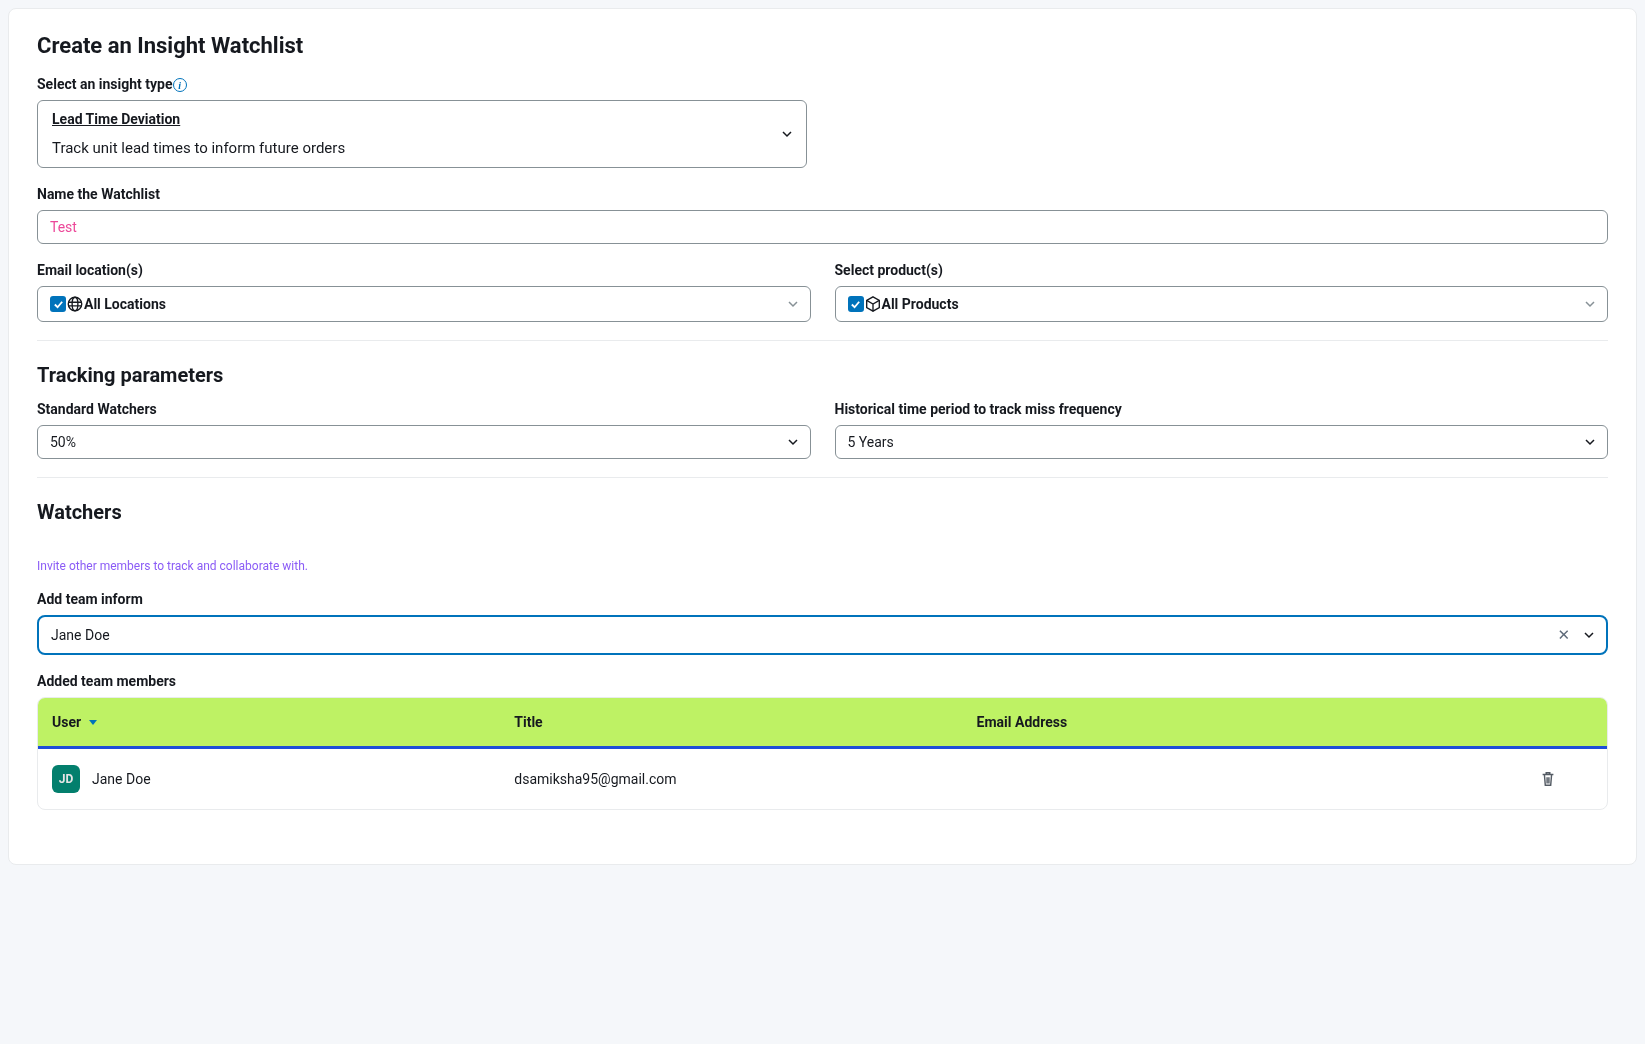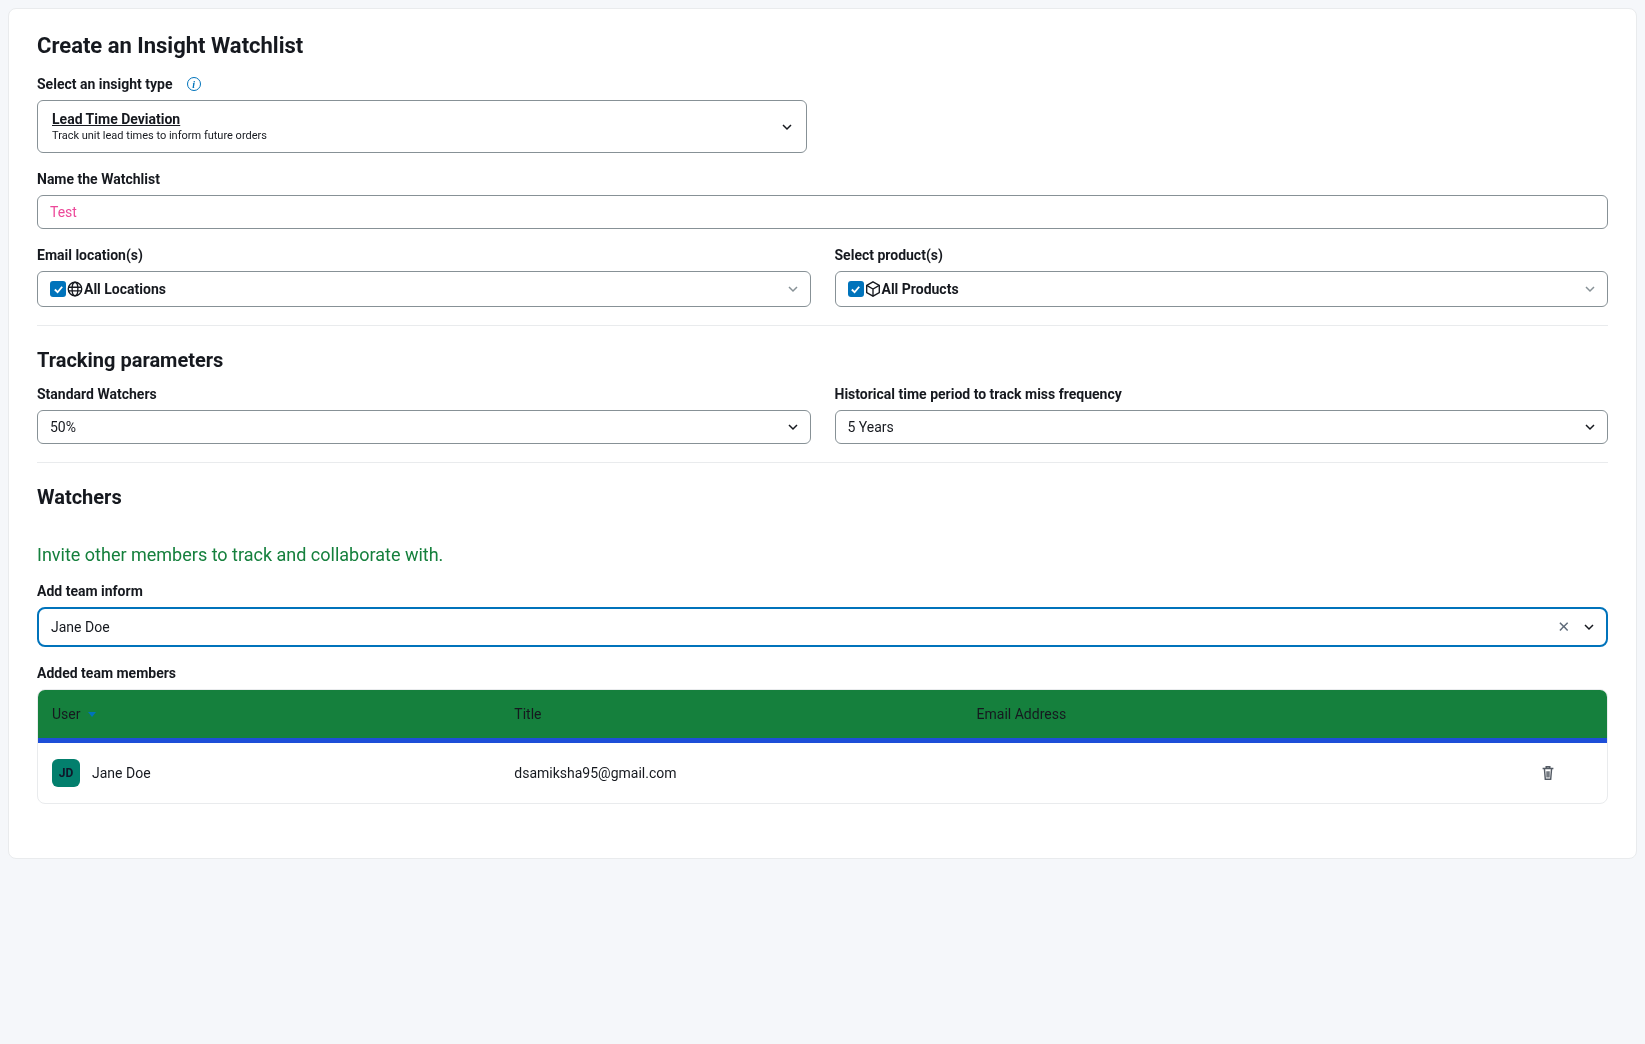--- a/index.html
+++ b/index.html
@@ -24,22 +24,22 @@
   h2 {
     font-size: 20px;
     font-weight: 700;
     margin-bottom: 6px;
   }
   .label {
     font-size: 14px;
     font-weight: 700;
     margin-bottom: 8px;
     display: flex;
-    align-items: center;
-    gap: 14px;
+    align-items: flex-end;
+    gap: 0;
   }
   .info-icon {
     width: 14px; height: 14px;
     border: 1.5px solid #0073bb;
     border-radius: 50%;
     display: inline-flex;
     align-items: center;
     justify-content: center;
     font-size: 10px;
     color: #0073bb;
@@ -54,21 +54,21 @@
     background: #fff;
     padding: 8px 12px;
     display: flex;
     align-items: center;
     justify-content: space-between;
     cursor: pointer;
     min-height: 34px;
   }
   .select-box.big { padding: 10px 14px; }
   .select-box .primary { font-weight: 700; font-size: 14px; text-decoration: underline; }
-  .select-box .secondary { font-size: 11px; color: #16191f; margin-top: 2px; }
+  .select-box .secondary { font-size: 15px; color: #16191f; margin-top: 12px; }
   .input-box input {
     border: none; outline: none; width: 100%;
     font-size: 14px; font-family: inherit; color: #ec4899;
   }
   .chev {
     width: 10px; height: 10px;
     display: inline-block;
   }
   .chev svg { width: 10px; height: 10px; display:block; }
   .two-col {
@@ -91,22 +91,22 @@
   .sel-content {
     display: flex; align-items: center; gap: 0;
     font-weight: 700;
   }
   .divider {
     border: none;
     border-top: 1px solid #e9ebed;
     margin: 18px 0 22px 0;
   }
   .subtext {
-    color: #15803d;
-    font-size: 18px;
+    color: #8b5cf6;
+    font-size: 12px;
     margin-bottom: 18px;
     margin-top: 35px;
   }
   .combo-focus {
     border: 2px solid #0073bb;
     border-radius: 8px;
     padding: 10px 12px;
     display: flex;
     align-items: center;
     justify-content: space-between;
@@ -116,44 +116,44 @@
   .xbtn {
     font-size: 15px; color: #5f6b7a; cursor: pointer;
     line-height: 1;
   }
   .table {
     border: 1px solid #e9ebed;
     border-radius: 8px;
     overflow: hidden;
   }
   .thead {
-    background: #15803d;
+    background: #bef264;
     display: grid;
     grid-template-columns: 30% 30% 30% 10%;
     padding: 16px 14px;
-    font-weight: 400;
-    border-bottom: 5px solid #1d4ed8;
+    font-weight: 700;
+    border-bottom: 3px solid #1d4ed8;
   }
   .thead .th { display:flex; align-items:center; gap:8px; }
   .sort-caret {
     width: 0; height: 0;
     border-left: 4px solid transparent;
     border-right: 4px solid transparent;
     border-top: 5px solid #0073bb;
   }
   .trow {
     display: grid;
     grid-template-columns: 30% 30% 30% 10%;
     padding: 16px 14px;
     align-items: center;
   }
   .avatar {
     width: 28px; height: 28px;
     background: #037f6d;
-    color: #0f172a;
+    color: #e5e5e5;
     border-radius: 6px;
     display: inline-flex;
     align-items: center;
     justify-content: center;
     font-size: 12px;
     font-weight: 700;
     margin-right: 12px;
   }
   .user-cell { display:flex; align-items:center; }
   .trash { cursor:pointer; color:#545b64; display:flex; justify-content:flex-end; padding-right:36px;}

